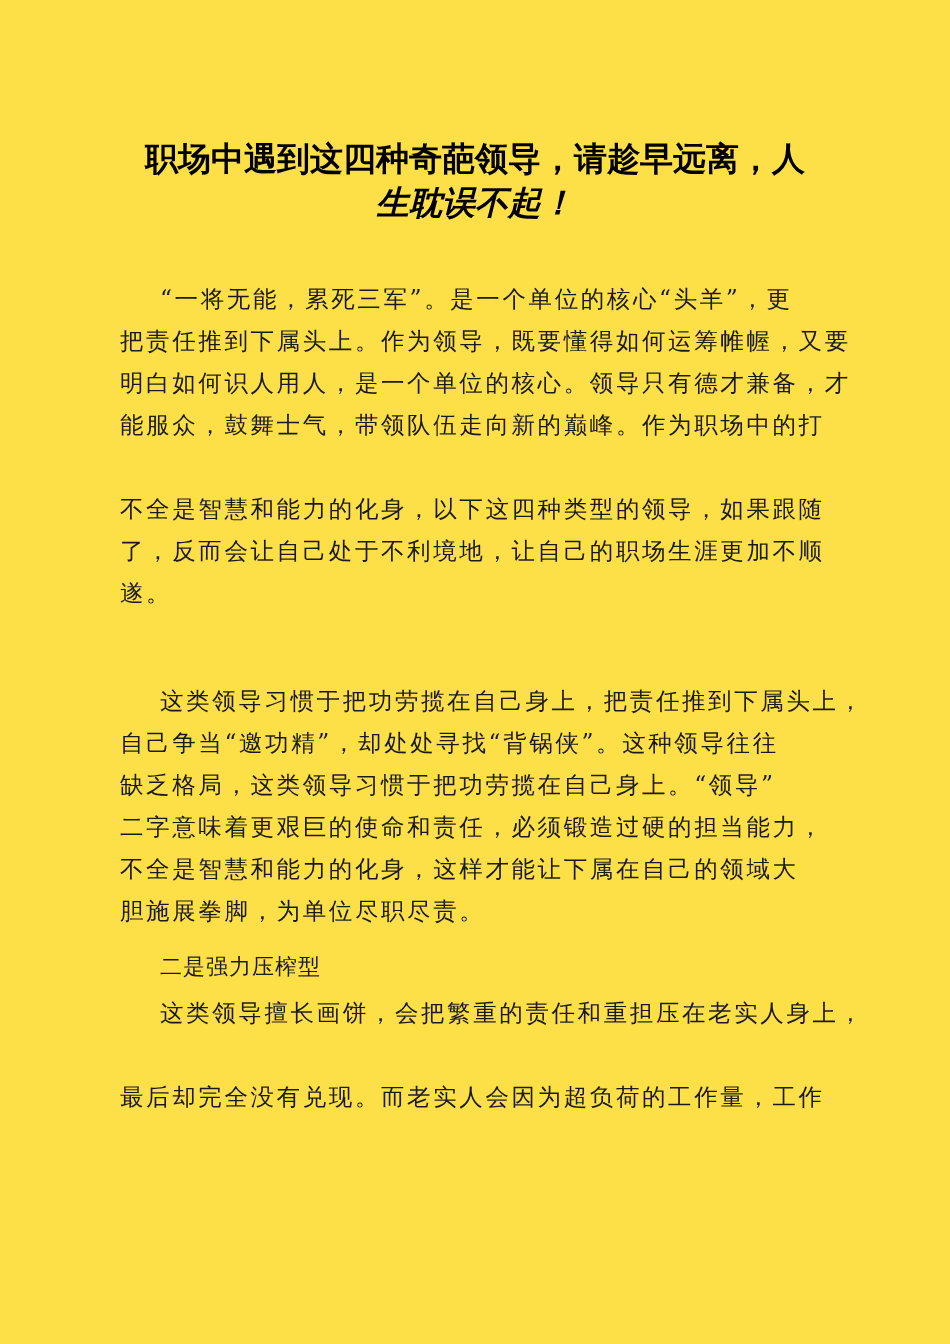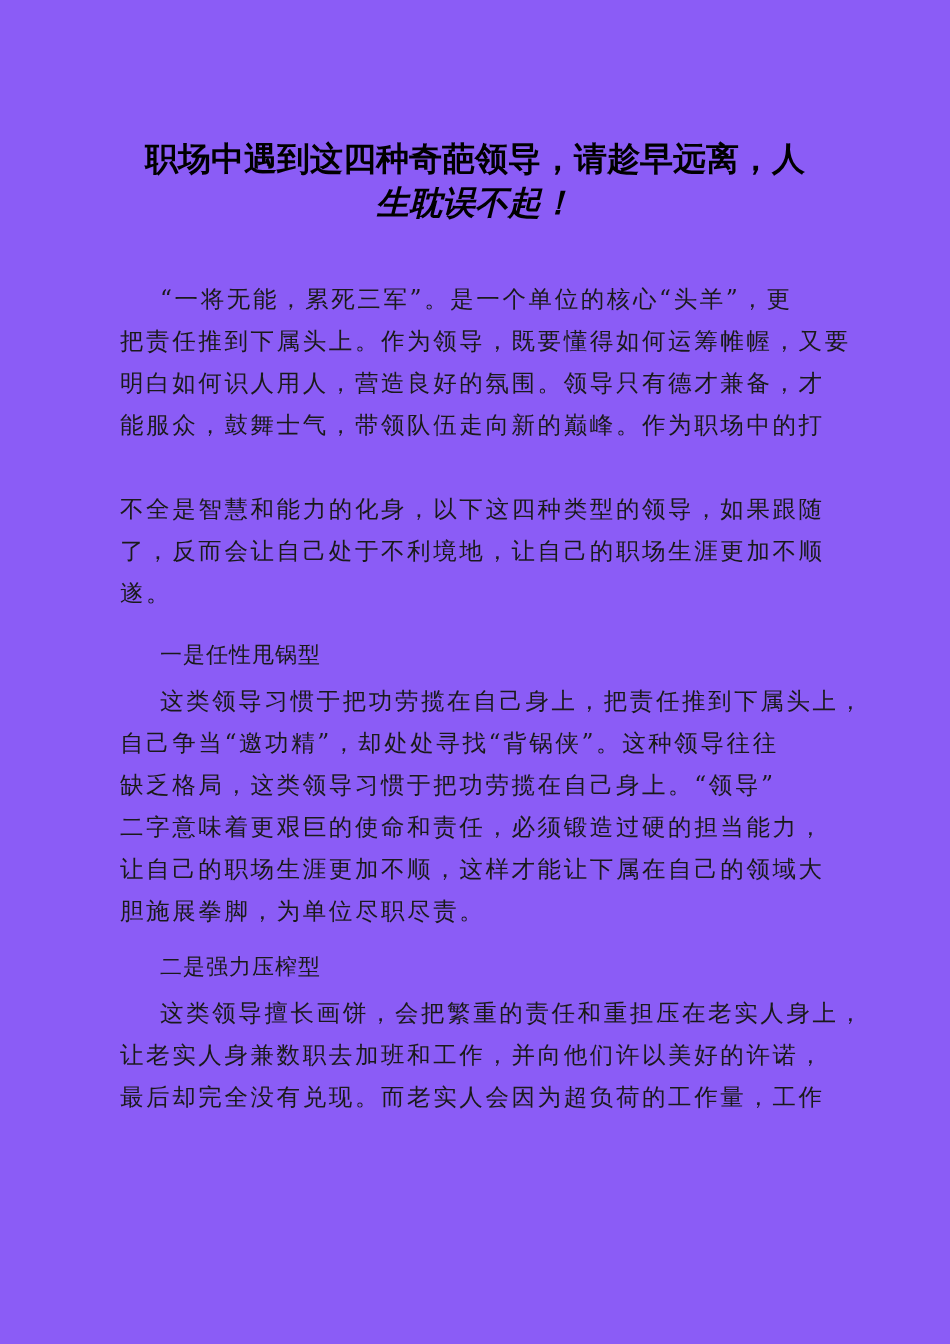--- a/index.html
+++ b/index.html
@@ -1,44 +1,42 @@
 <!DOCTYPE html>
 <html><head>
   <meta charset="utf-8">
   <style>
     html, body { margin: 0; padding: 0; background: #ffffff; }
     body { width: 950px; height: 1344px; position: relative; overflow: hidden; font-family: "DejaVu Serif", "Liberation Serif", serif; color: #111; }
-    .page { position: absolute; left: 0; top: 0; width: 950px; height: 1344px; background: #8b5cf6; }
+    .page { position: absolute; left: 0; top: 0; width: 950px; height: 1344px; background: #fde047; }
     .title { position: absolute; left: 110px; width: 730px; text-align: center; font-weight: bold; font-size: 33px; line-height: 44px; color: #000; letter-spacing: 0px; }
     .title-l1 { top: 137px; }
     .title-l2 { top: 181px; font-style: italic; }
     .line { position: absolute; left: 120px; width: 720px; font-size: 23.5px; line-height: 30px; white-space: nowrap; letter-spacing: 2.6px; color: #1a1a1a; }
     .indent { left: 160px; }
     .heading { font-family: "DejaVu Sans", "Liberation Sans", sans-serif; font-size: 22px; letter-spacing: 1px; }
   </style>
 </head>
 <body>
 
 <div class="page">
   <div class="title title-l1">职场中遇到这四种奇葩领导，请趁早远离，人</div>
   <div class="title title-l2">生耽误不起！</div>
 
   <div class="line indent" style="top:284px">“一将无能，累死三军”。是一个单位的核心“头羊”，更</div>
   <div class="line" style="top:326px">把责任推到下属头上。作为领导，既要懂得如何运筹帷幄，又要</div>
-  <div class="line" style="top:368px">明白如何识人用人，营造良好的氛围。领导只有德才兼备，才</div>
+  <div class="line" style="top:368px">明白如何识人用人，是一个单位的核心。领导只有德才兼备，才</div>
   <div class="line" style="top:410px">能服众，鼓舞士气，带领队伍走向新的巅峰。作为职场中的打</div>
   <div class="line" style="top:536px">了，反而会让自己处于不利境地，让自己的职场生涯更加不顺</div>
   <div class="line" style="top:494px">不全是智慧和能力的化身，以下这四种类型的领导，如果跟随</div>
   <div class="line" style="top:578px">遂。</div>
 
-  <div class="line indent heading" style="top:640px">一是任性甩锅型</div>
   <div class="line indent" style="top:686px">这类领导习惯于把功劳揽在自己身上，把责任推到下属头上，</div>
   <div class="line" style="top:728px">自己争当“邀功精”，却处处寻找“背锅侠”。这种领导往往</div>
   <div class="line" style="top:770px">缺乏格局，这类领导习惯于把功劳揽在自己身上。“领导”</div>
   <div class="line" style="top:812px">二字意味着更艰巨的使命和责任，必须锻造过硬的担当能力，</div>
-  <div class="line" style="top:854px">让自己的职场生涯更加不顺，这样才能让下属在自己的领域大</div>
+  <div class="line" style="top:854px">不全是智慧和能力的化身，这样才能让下属在自己的领域大</div>
   <div class="line" style="top:896px">胆施展拳脚，为单位尽职尽责。</div>
 
   <div class="line indent heading" style="top:952px">二是强力压榨型</div>
   <div class="line indent" style="top:998px">这类领导擅长画饼，会把繁重的责任和重担压在老实人身上，</div>
-  <div class="line" style="top:1040px">让老实人身兼数职去加班和工作，并向他们许以美好的许诺，</div>
   <div class="line" style="top:1082px">最后却完全没有兑现。而老实人会因为超负荷的工作量，工作</div>
 </div>
 
 </body></html>

